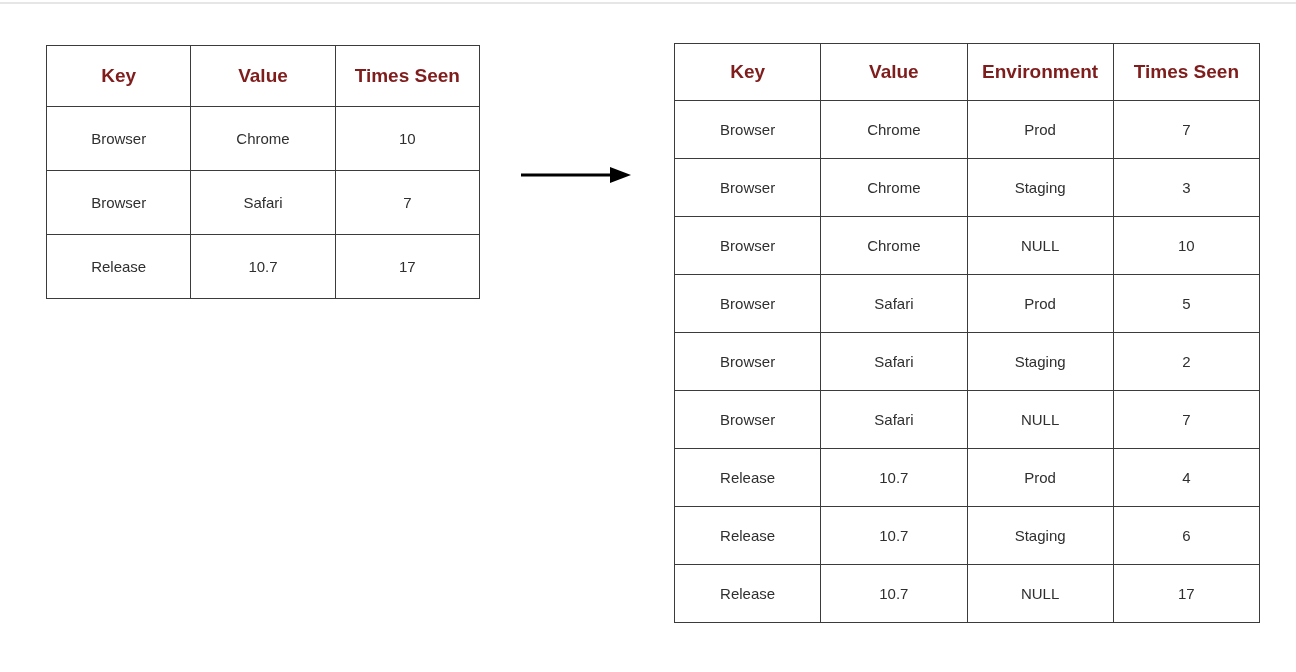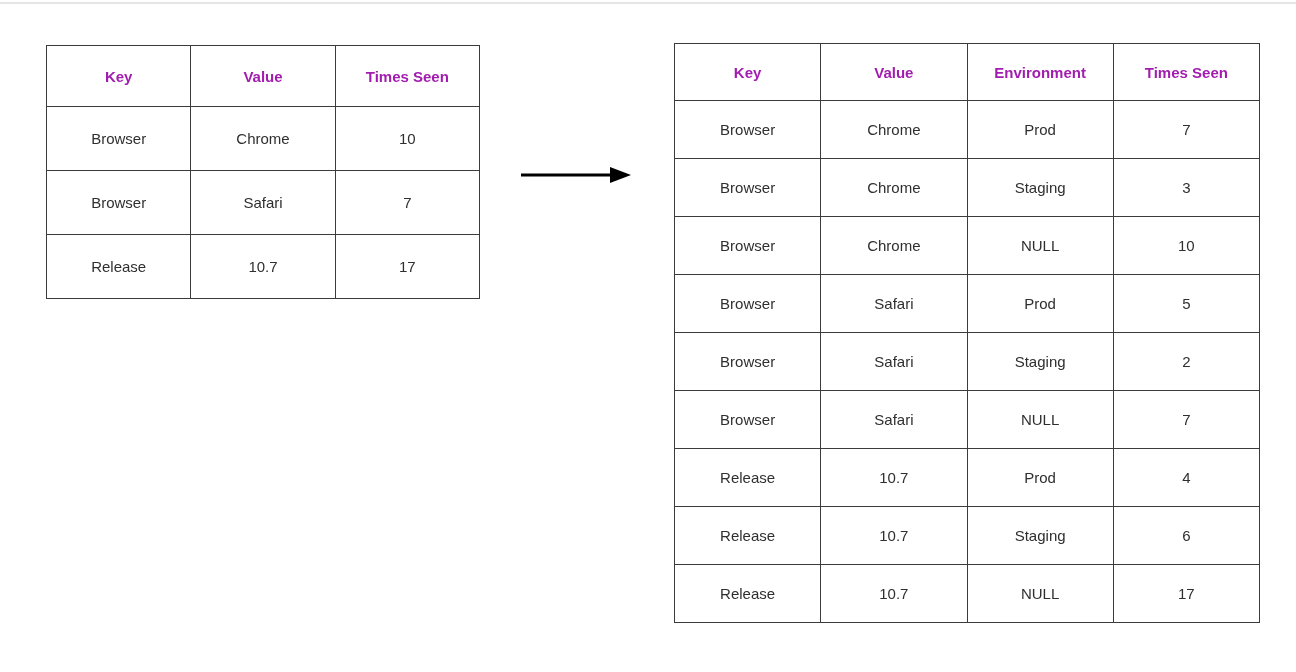--- a/index.html
+++ b/index.html
@@ -34,22 +34,22 @@
   table.tbl th, table.tbl td {
     border: 1.5px solid #3b3b3b;
     text-align: center;
     vertical-align: middle;
     padding: 0;
     overflow: hidden;
     white-space: nowrap;
   }
   table.tbl th {
     font-weight: bold;
-    font-size: 15px;
-    color: #a21caf;
+    font-size: 19px;
+    color: #7f1d1d;
   }
   table.tbl td {
     font-weight: normal;
     font-size: 15px;
     color: #2f2f2f;
   }
   table.left-tbl {
     left: 46px;
     top: 45px;
     width: 434px;

